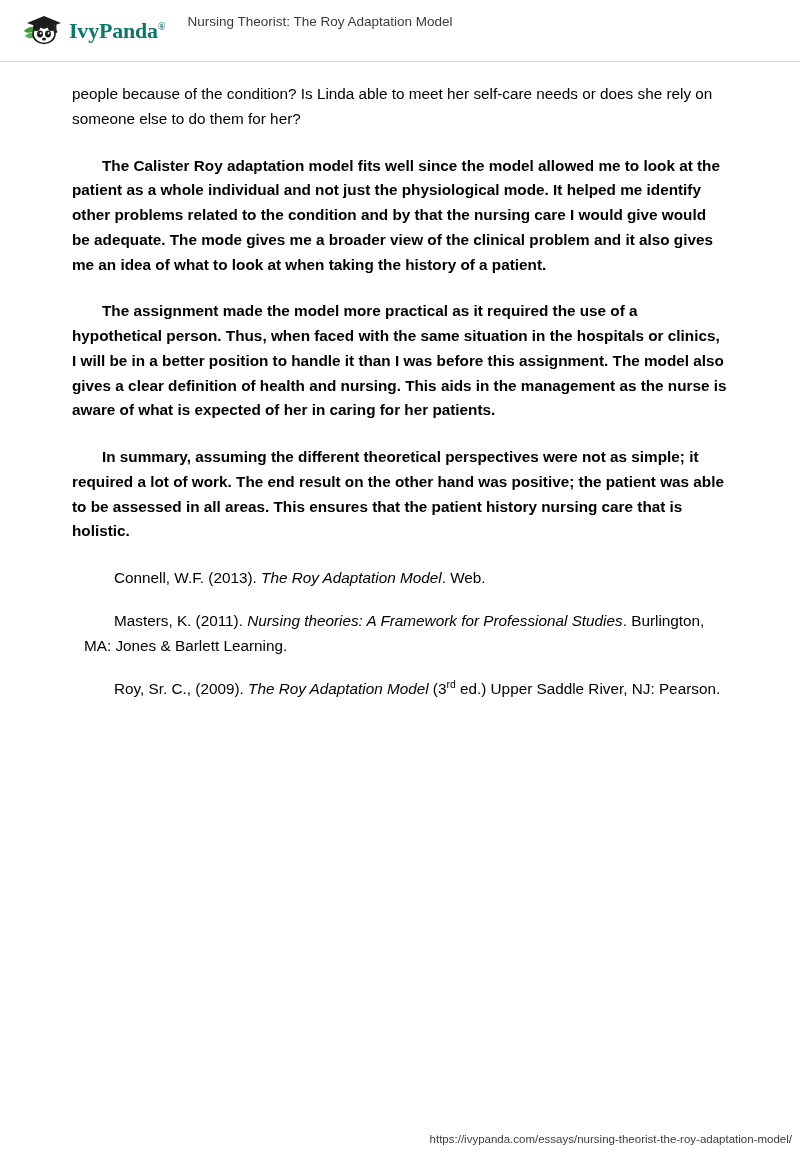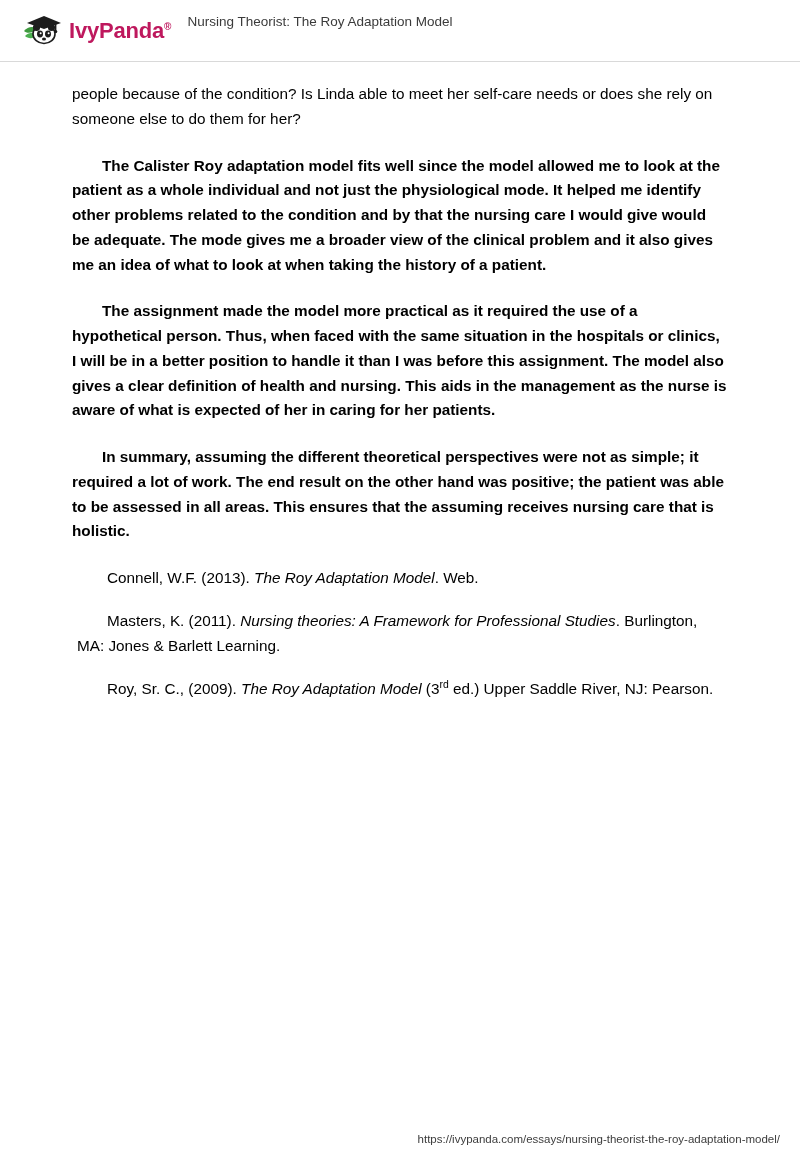--- a/index.html
+++ b/index.html
@@ -41,24 +41,24 @@
     align-items: center;
     gap: 7px;
   }
   .brand-logo {
     width: 40px;
     height: 34px;
     position: relative;
     display: block;
   }
   .brand-text {
-    font-family: Liberation Sans, sans-serif;
+    font-family: Liberation Serif, serif;
     font-size: 22px;
     font-weight: bold;
-    color: #be185d;
+    color: #0f766e;
     letter-spacing: -0.2px;
     position: relative;
     white-space: nowrap;
   }
   .brand-text .reg {
     font-size: 10px;
     vertical-align: super;
     font-weight: bold;
   }
   .header-title {
@@ -93,35 +93,36 @@
   h2.refs {
     font-family: "Liberation Sans", sans-serif;
     font-size: 27px;
     font-weight: bold;
     margin: 26px 0 22px 0;
     color: #000;
   }
   p.ref {
     font-size: 15.3px;
     line-height: 1.62;
-    margin: 0 0 18px 5px;
+    margin: 0 0 18px 12px;
     text-indent: 30px;
   }
   .it { font-style: italic; }
   sup.ord { font-size: 0.68em; vertical-align: super; }
 
   
   .footer-url {
     position: absolute;
     left: 0;
     top: 1133px;
     width: 780px;
     text-align: right;
     font-size: 11.5px;
     color: #3c3c3c;
+    padding-left: 12px;
   }
 </style>
 </head>
 <body>
 
 <div class="page">
 
   <div class="header">
 
     <div class="brand">
@@ -149,21 +150,21 @@
     </div>
 
     <div class="header-title">Nursing Theorist: The Roy Adaptation Model</div>
   </div>
 
   <div class="content">
 
     <p class="para">people because of the condition? Is Linda able to meet her self-care needs or does she rely on someone else to do them for her?</p>
     <p class="para indent">The Calister Roy adaptation model fits well since the model allowed me to look at the patient as a whole individual and not just the physiological mode. It helped me identify other problems related to the condition and by that the nursing care I would give would be adequate. The mode gives me a broader view of the clinical problem and it also gives me an idea of what to look at when taking the history of a patient.</p>
     <p class="para indent">The assignment made the model more practical as it required the use of a hypothetical person. Thus, when faced with the same situation in the hospitals or clinics, I will be in a better position to handle it than I was before this assignment. The model also gives a clear definition of health and nursing. This aids in the management as the nurse is aware of what is expected of her in caring for her patients.</p>
-    <p class="para indent">In summary, assuming the different theoretical perspectives were not as simple; it required a lot of work. The end result on the other hand was positive; the patient was able to be assessed in all areas. This ensures that the assuming receives nursing care that is holistic.</p>
+    <p class="para indent">In summary, assuming the different theoretical perspectives were not as simple; it required a lot of work. The end result on the other hand was positive; the patient was able to be assessed in all areas. This ensures that the patient history nursing care that is holistic.</p>
 
 
     <p class="ref"><span>Connell, W.F. (2013). </span><span class="it">The Roy Adaptation Model</span><span>. Web.</span></p>
 
     <p class="ref"><span>Masters, K. (2011). </span><span class="it">Nursing theories: A Framework for Professional Studies</span><span>. Burlington, MA: Jones &amp; Barlett Learning.</span></p>
 
 
     <p class="ref"><span>Roy, Sr. C., (2009). </span><span class="it">The Roy Adaptation Model</span><span> (3<sup class="ord">rd</sup> ed.) Upper Saddle River, NJ: Pearson.</span></p>
 
   </div>

